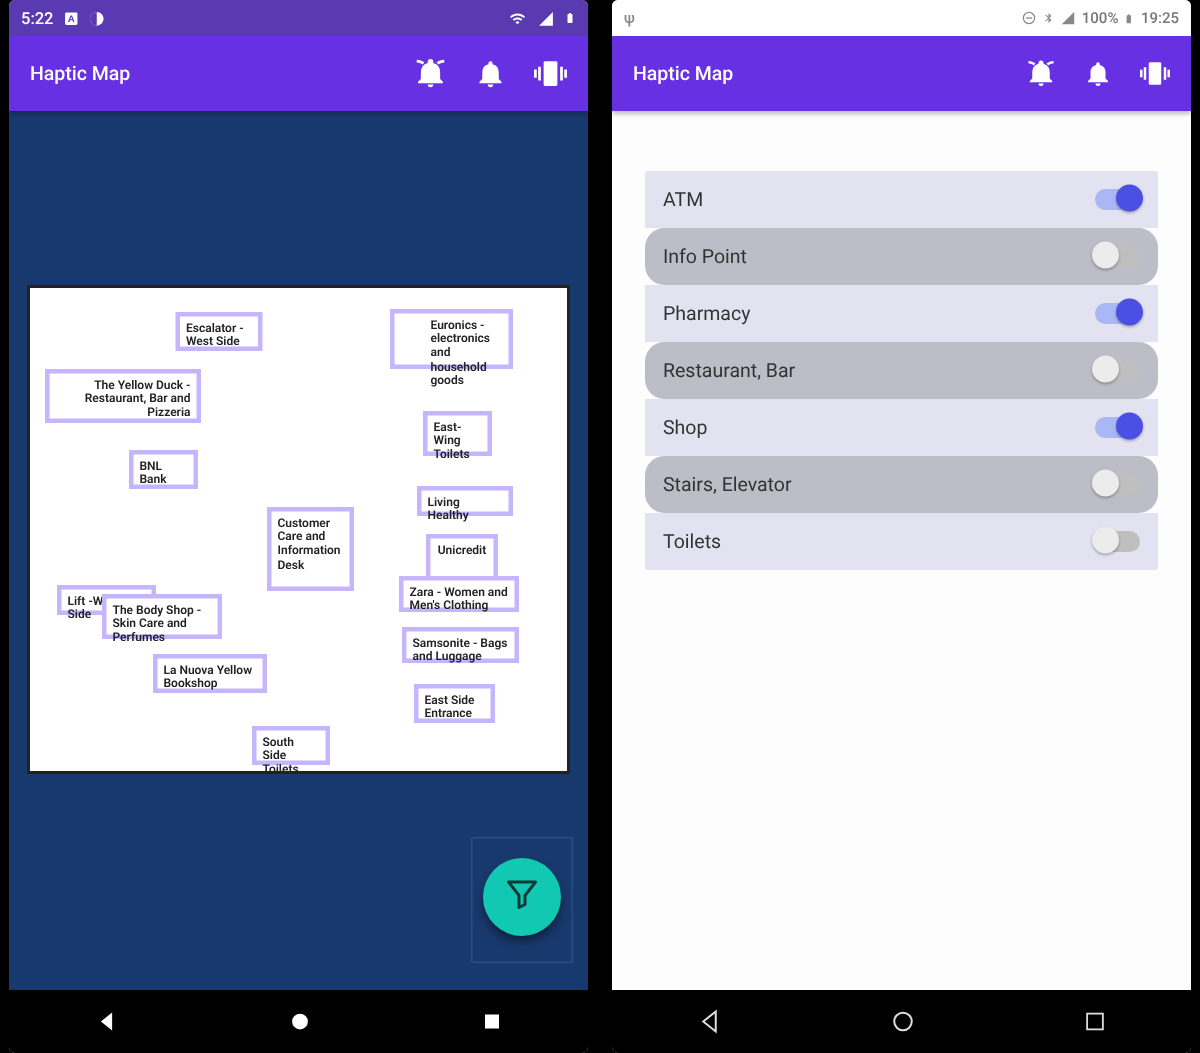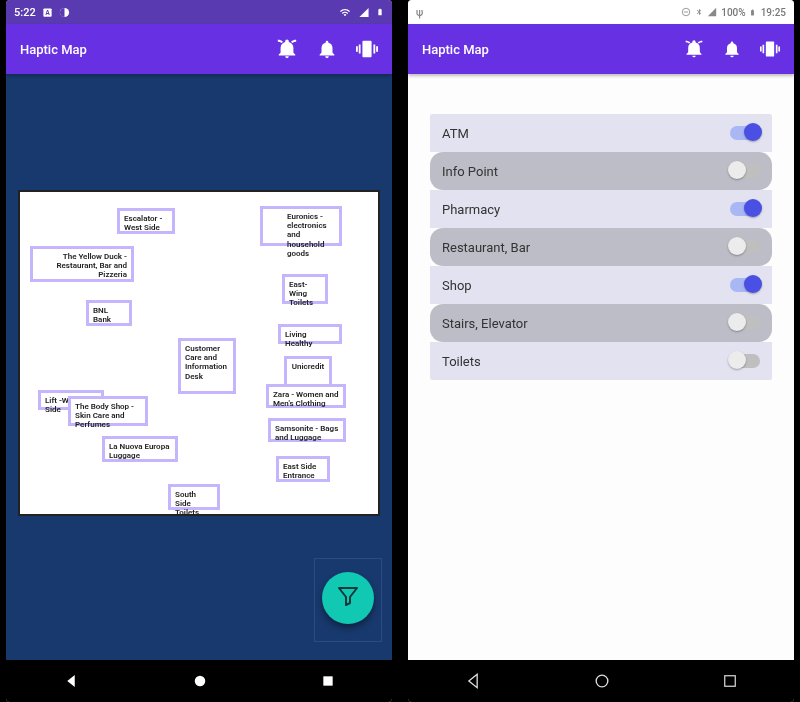--- a/index.html
+++ b/index.html
@@ -211,21 +211,21 @@
         <div class="room" style="left: 10px; top: 54px; width: 104px; height: 36px; text-align: right;">The Yellow Duck - Restaurant, Bar and Pizzeria</div>
         <div class="room" style="left: 66px; top: 108px; width: 46px; height: 26px;">BNL Bank</div>
         <div class="room" style="left: 262px; top: 82px; width: 46px; height: 30px;">East-Wing Toilets</div>
         <div class="room" style="left: 158px; top: 146px; width: 58px; height: 56px;">Customer Care and Information Desk</div>
         <div class="room" style="left: 258px; top: 132px; width: 64px; height: 20px;">Living Healthy</div>
         <div class="room" style="left: 18px; top: 160px; width: 66px; height: 20px; margin-top: 38px;">Lift -West Side</div>
         <div class="room" style="left: 264px; top: 164px; width: 48px; height: 32px; text-align: center;">Unicredit</div>
         <div class="room" style="left: 246px; top: 192px; width: 80px; height: 24px;">Zara - Women and Men's Clothing</div>
         <div class="room" style="left: 48px; top: 204px; width: 80px; height: 30px;">The Body Shop - Skin Care and Perfumes</div>
         <div class="room" style="left: 248px; top: 226px; width: 78px; height: 24px;">Samsonite - Bags and Luggage</div>
-        <div class="room" style="left: 82px; top: 244px; width: 76px; height: 26px;">La Nuova Europa Luggage</div>
+        <div class="room" style="left: 82px; top: 244px; width: 76px; height: 26px;">La Nuova Yellow Bookshop</div>
         <div class="room" style="left: 256px; top: 264px; width: 54px; height: 26px;">East Side Entrance</div>
         <div class="room" style="left: 148px; top: 292px; width: 52px; height: 26px;">South Side Toilets</div>
       </div>
 
     <div class="fab-frame"></div>
     <div class="fab">
       <span>
         <svg width="24" height="24" viewBox="0 0 24 24" fill="none" stroke="#0a3a3a" stroke-width="2" stroke-linejoin="round" stroke-linecap="round">
             <path d="M3 4h18l-7 9v6l-4 2v-8L3 4z"></path>
           </svg>

